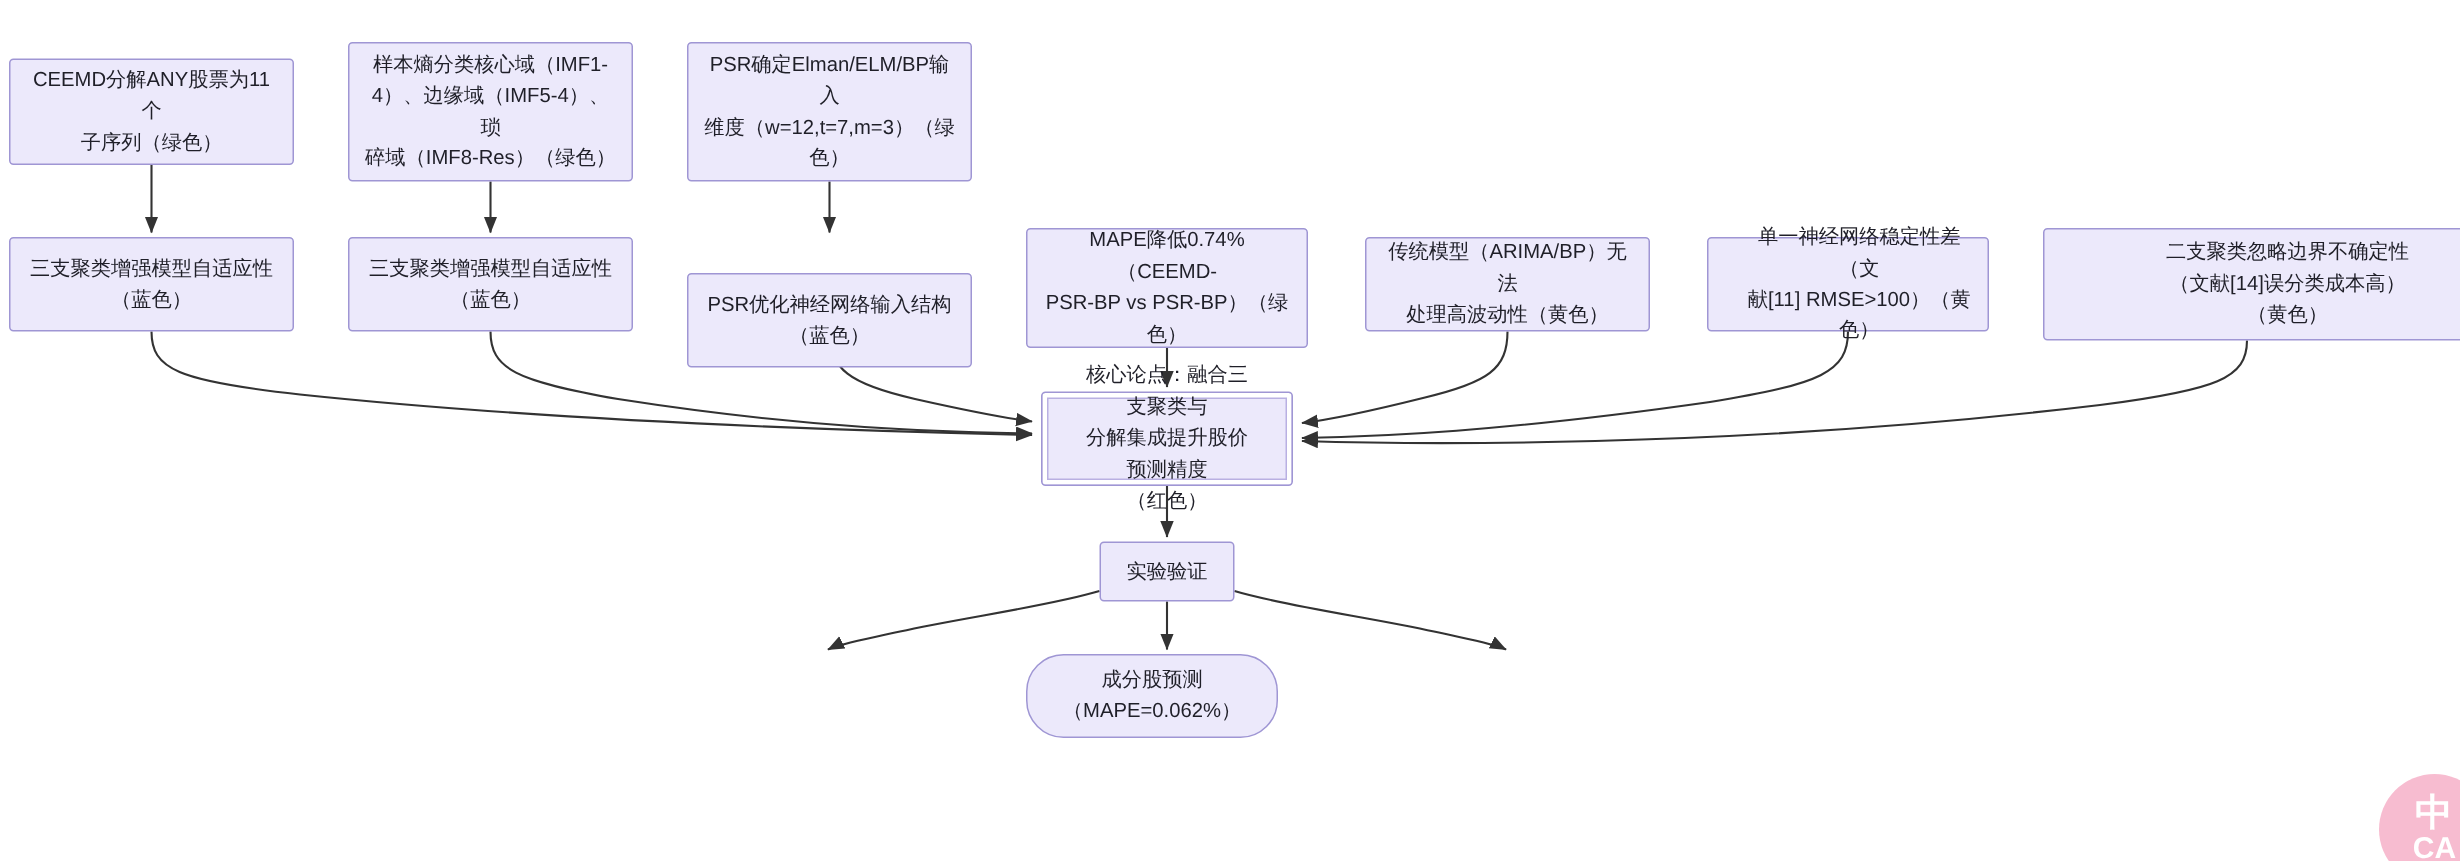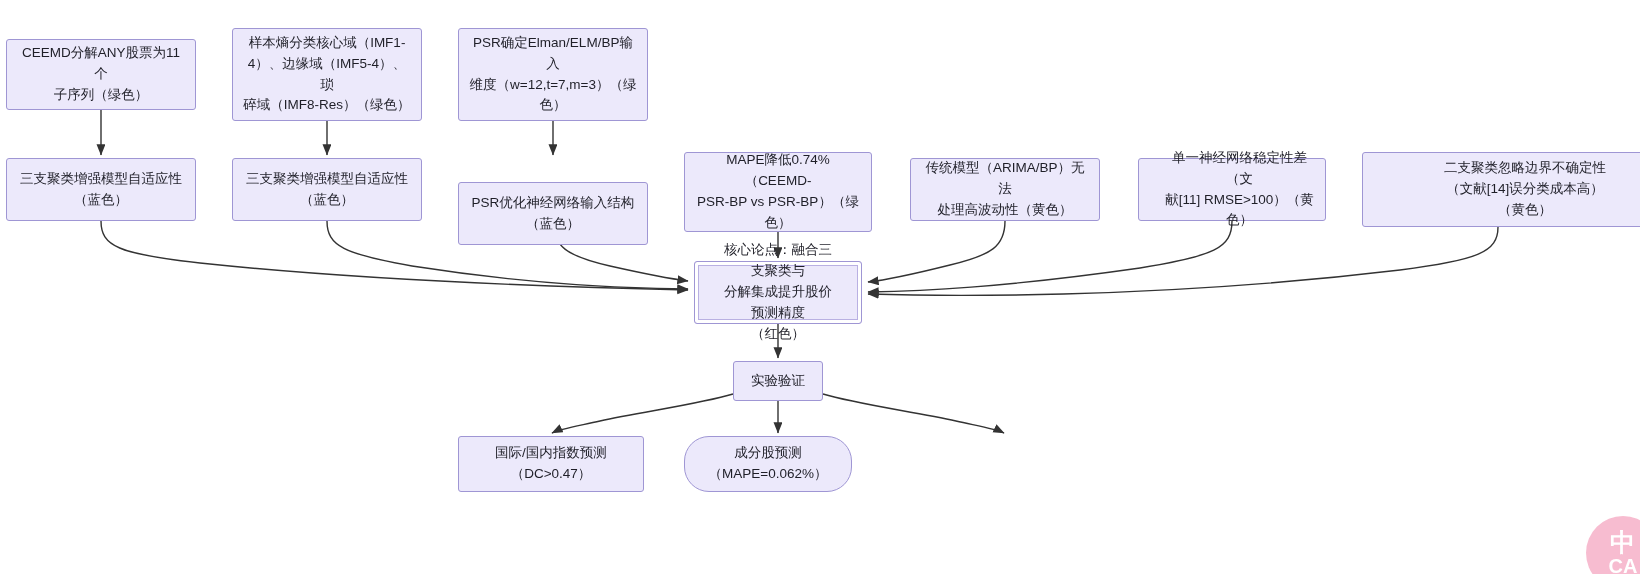--- a/index.html
+++ b/index.html
@@ -167,24 +167,20 @@
   <div class="node core" style="left:694px; top:261px; width:168px; height:63px;">
     <span class="label">核心论点：融合三支聚类与
 分解集成提升股价预测精度
 （红色）</span>
   </div>
 
   <div class="node" style="left:733px; top:361px; width:90px; height:40px;">
     <span class="label">实验验证</span>
   </div>
 
-  <div class="node" style="left:458px; top:436px; width:186px; height:56px;">
-    <span class="label">国际/国内指数预测
-（DC&gt;0.47）</span>
-  </div>
 
   <div class="node" style="left:684px; top:436px; width:168px; height:56px;border-radius:25px;">
     <span class="label">成分股预测
 （MAPE=0.062%）</span>
   </div>
 
 
   <div class="watermark" style="left:1586px; top:516px;">
     <span>中</span>
     <span class="wm-sub">CA</span>

